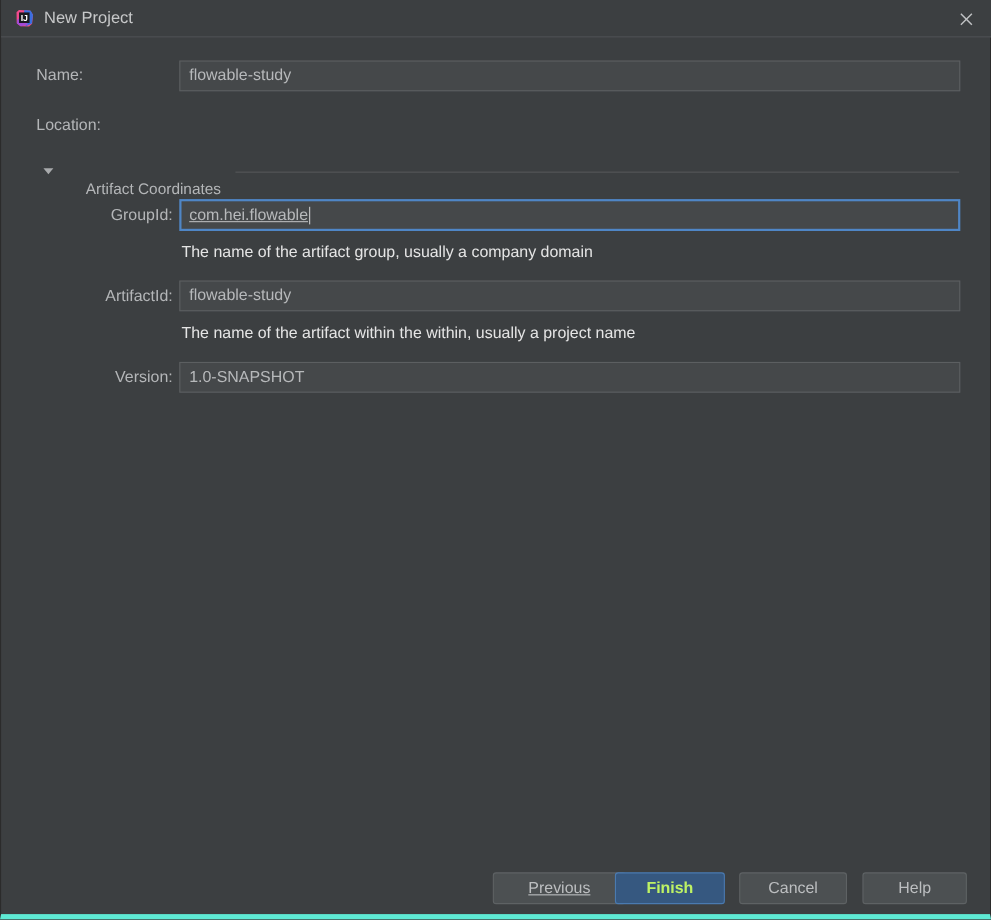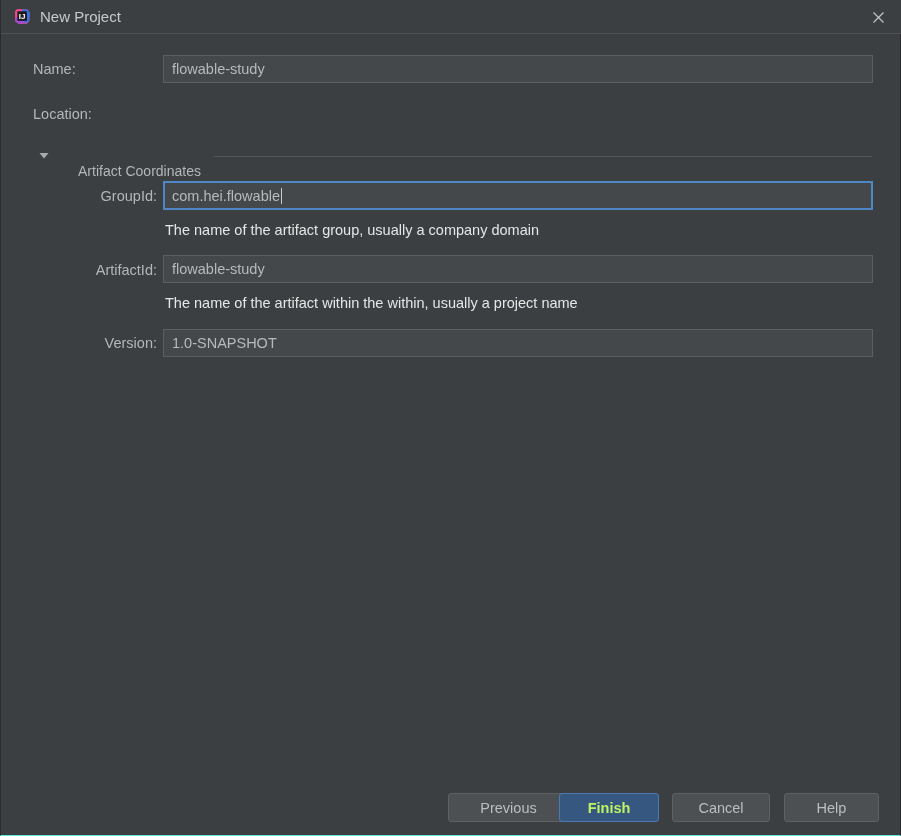--- a/index.html
+++ b/index.html
@@ -17,21 +17,21 @@
   }
 
   #dialog {
     position: relative;
     width: 901px;
     height: 836px;
     background: #3c3f41;
     box-sizing: border-box;
     border-left: 1px solid #2b2b2b;
     border-right: 1px solid #2b2b2b;
-    border-bottom: 1px solid #5eead4;
+    border-bottom: 5px solid #5eead4;
   }
 
   
   #titlebar {
     position: absolute;
     left: 0; top: 0;
     width: 901px;
     height: 34px;
     background: #3c3f41;
   }
@@ -93,21 +93,21 @@
     color: #b7b9bb;
     padding-left: 8px;
     line-height: 18px;
     white-space: nowrap;
     overflow: hidden;
   }
   .field.focused {
     border: 2px solid #4f86c6;
     background: #45484a;
   }
-  .field.focused .val { padding-left: 7px; }
+  .field.focused .val { padding-left: 7px; text-decoration: underline; }
 
   .caret {
     display: inline-block;
     width: 1px;
     height: 16px;
     background: #c8c9ca;
     margin-left: 1px;
     vertical-align: middle;
   }
 
@@ -231,18 +231,18 @@
   <div class="field" style="left:162px; top:255px; width:710px;">
     <span class="val">flowable-study</span>
   </div>
   <div class="hint" style="left:164px; top:294px;">The name of the artifact within the within, usually a project name</div>
 
   <div class="lbl lbl-right" style="left:0px; top:334px; width:156px;">Version:</div>
   <div class="field" style="left:162px; top:329px; width:710px;">
     <span class="val">1.0-SNAPSHOT</span>
   </div>
 
-  <div class="btn" style="left:447px; top:793px; width:121px;">Previous</div>
+  <div class="btn" style="left:447px; top:793px; width:121px;text-decoration:underline;">Previous</div>
   <div class="btn default" style="left:558px; top:793px; width:100px;">Finish</div>
   <div class="btn" style="left:671px; top:793px; width:98px;">Cancel</div>
   <div class="btn" style="left:783px; top:793px; width:95px;">Help</div>
 
 </div>
 
 </body></html>

